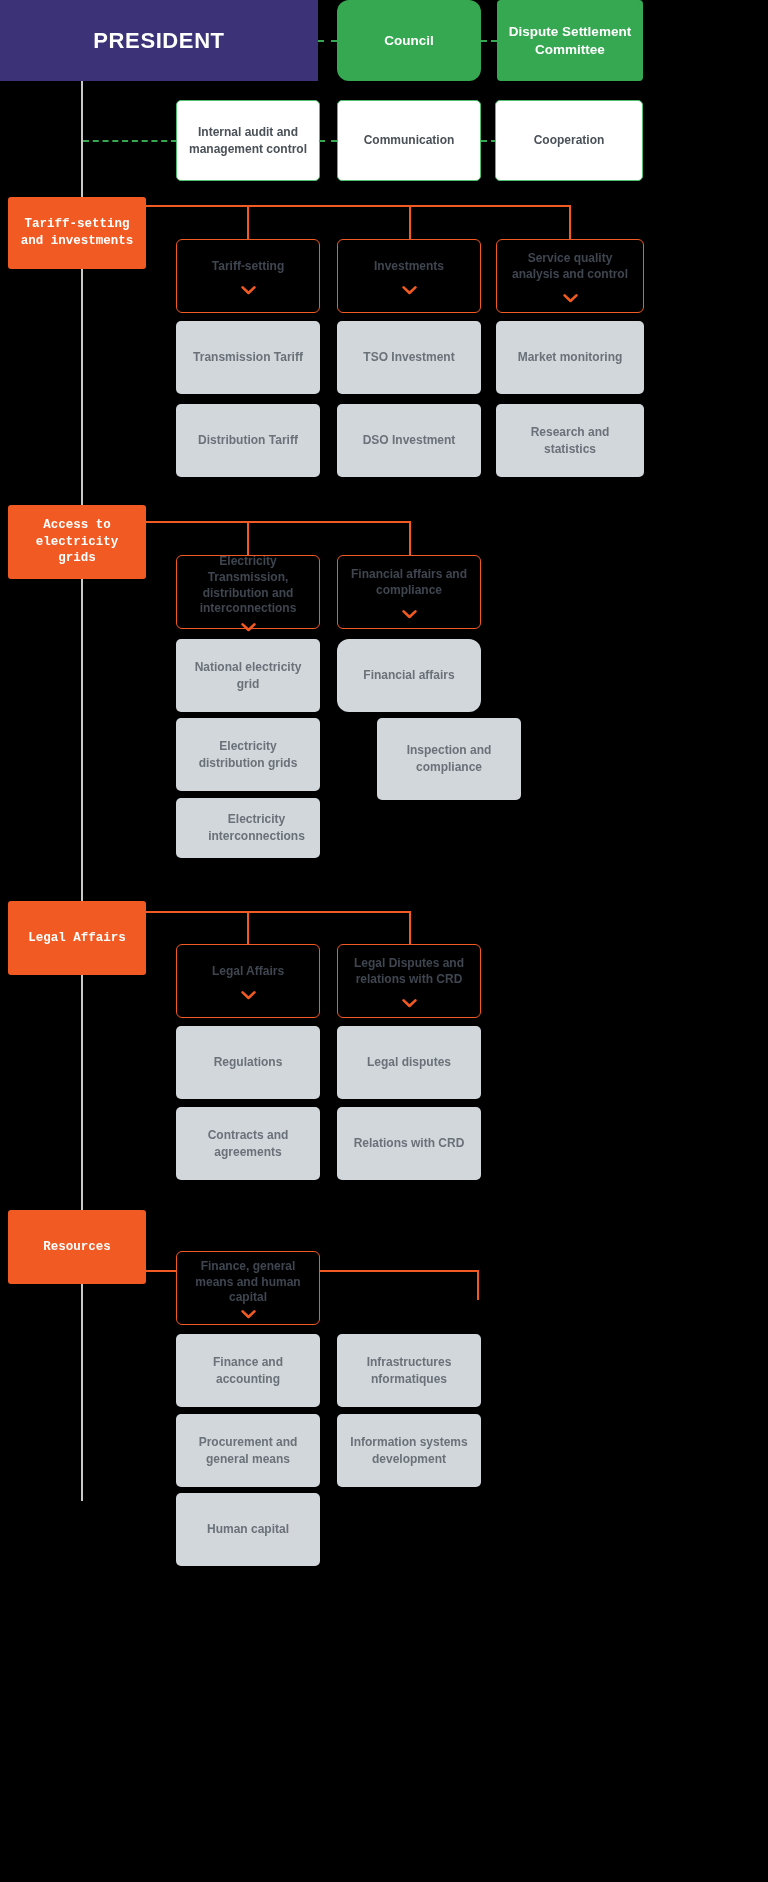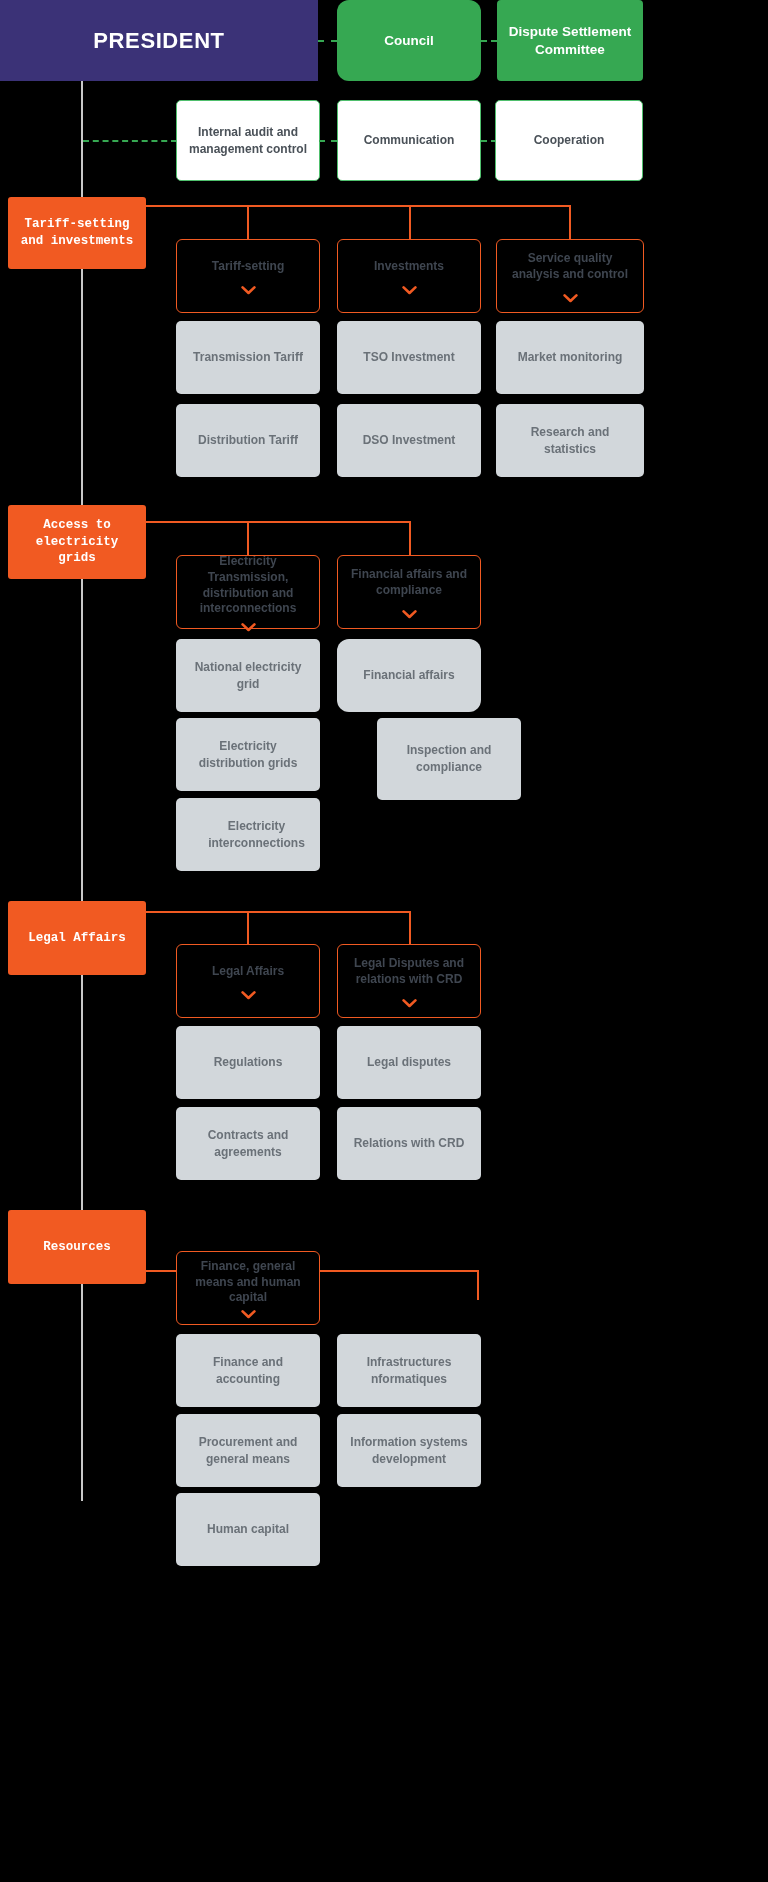--- a/index.html
+++ b/index.html
@@ -216,21 +216,21 @@
     <span class="dlabel">Financial affairs and compliance</span>
     <span class="chev">
       <svg width="15" height="9" viewBox="0 0 15 9">
           <path d="M1.6 1.4 L7.5 7 L13.4 1.4" fill="none" stroke="#f15a22" stroke-width="2.6" stroke-linecap="round" stroke-linejoin="round"></path>
         </svg>
     </span>
   </div>
 
   <div class="gcard" style="left:176px;top:639px;width:144px;height:73px;">National electricity grid</div>
   <div class="gcard" style="left:176px;top:718px;width:144px;height:73px;">Electricity distribution grids</div>
-  <div class="gcard" style="left:176px;top:798px;width:144px;height:73px;padding-left:27px;">Electricity interconnections</div>
+  <div class="gcard" style="left:176px;top:798px;width:144px;height:60px;padding-left:27px;">Electricity interconnections</div>
   <div class="gcard" style="left:337px;top:639px;width:144px;height:73px;border-radius:12px;">Financial affairs</div>
   <div class="gcard" style="left:337px;top:718px;width:144px;height:82px;margin-left:40px;">Inspection and compliance</div>
 
   <div class="dept" style="top:901px;height:74px;">Legal Affairs</div>
   <div class="ln ln-h" style="left:146px;top:911px;width:265px;"></div>
   <div class="ln ln-v" style="left:247px;top:911px;height:35px;"></div>
   <div class="ln ln-v" style="left:409px;top:911px;height:35px;"></div>
 
   <div class="dcard" style="left:176px;top:944px;width:144px;height:74px;">
     <span class="dlabel">Legal Affairs</span>

